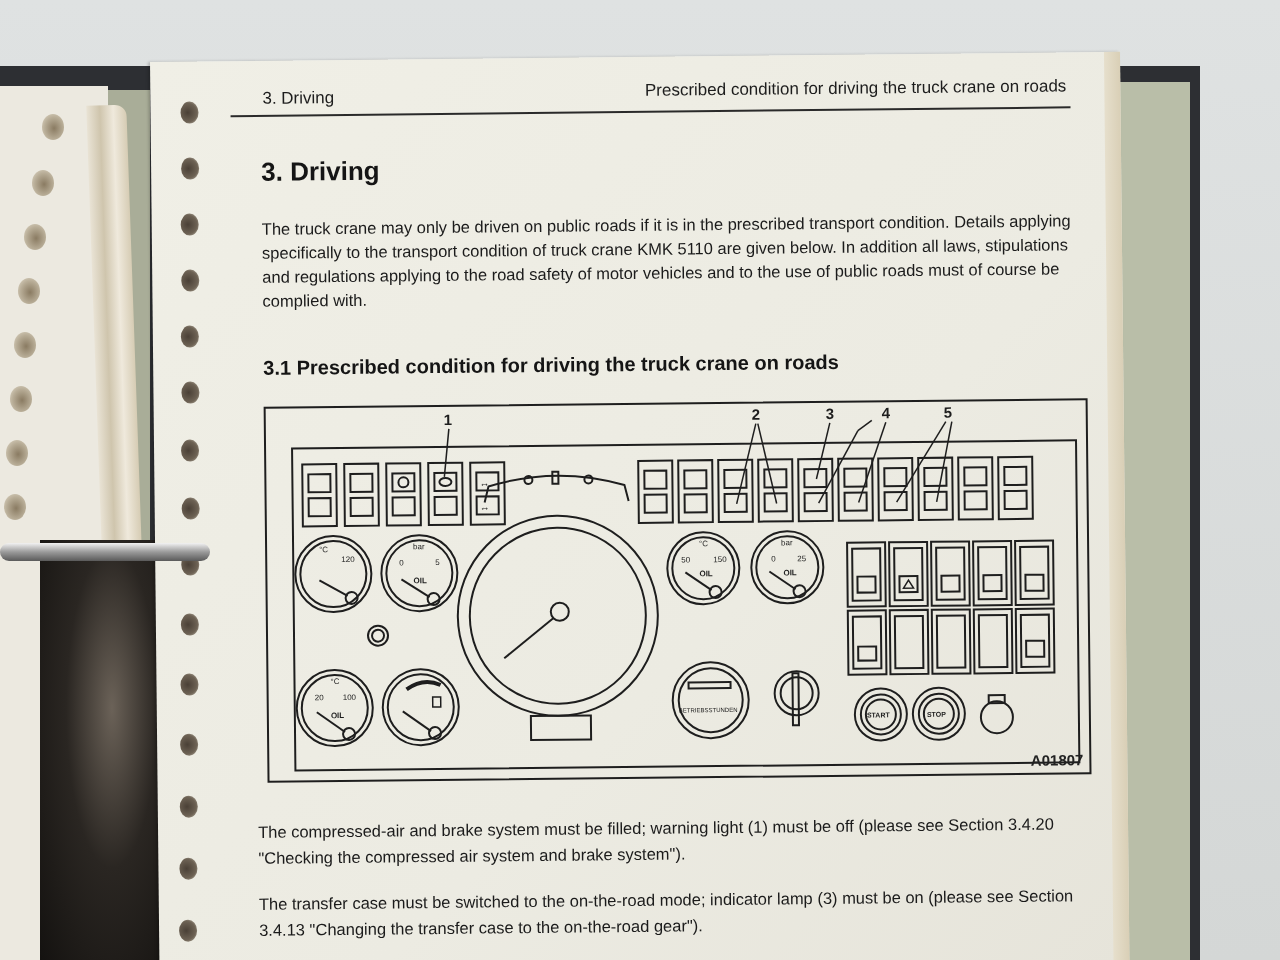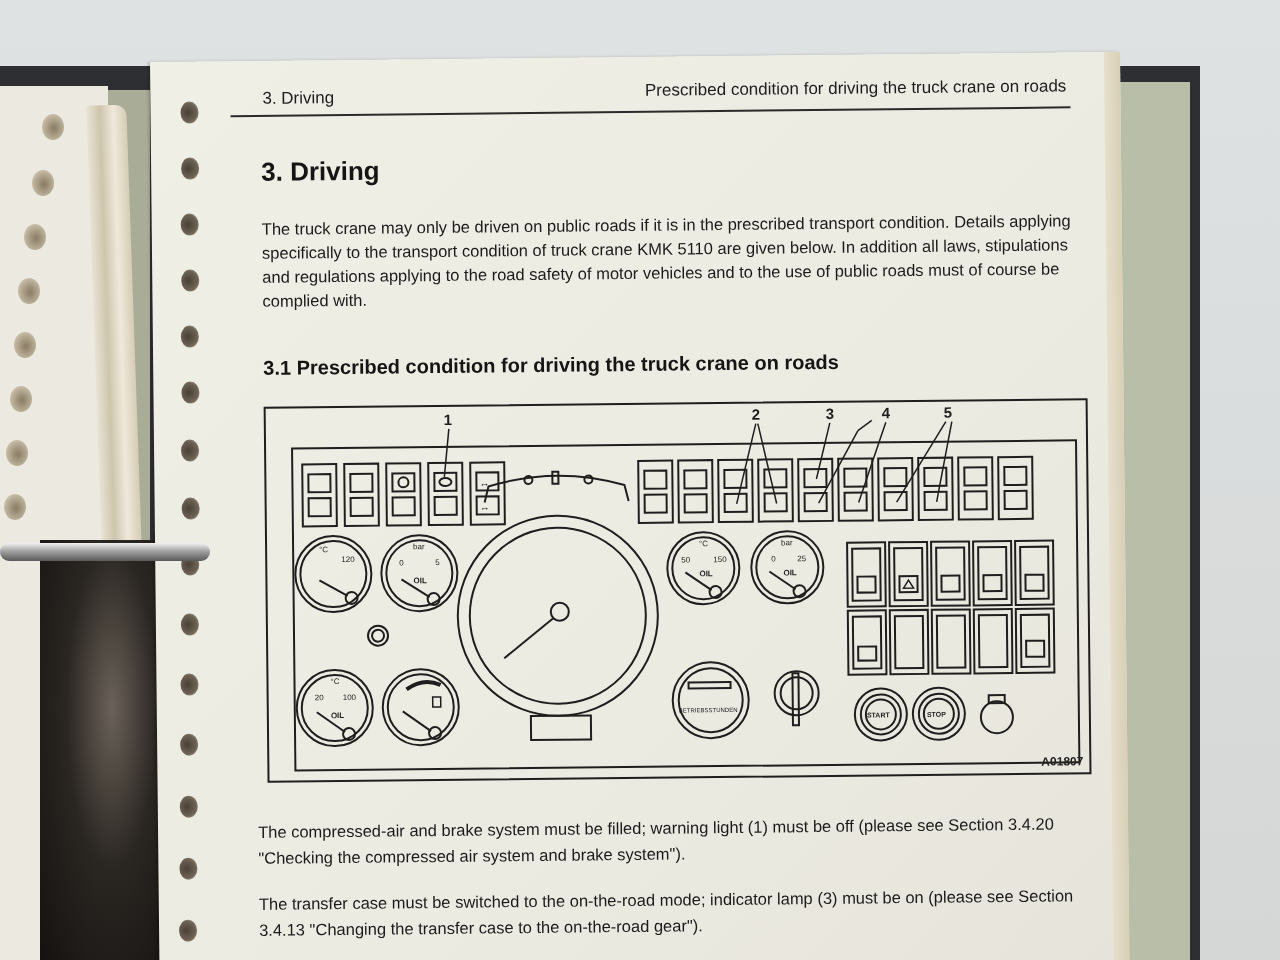--- a/index.html
+++ b/index.html
@@ -18,21 +18,21 @@
   .lhole{position:absolute;width:22px;height:26px;border-radius:50%;background:radial-gradient(ellipse at 55% 55%,#8a7b62 0%,#b8ad97 55%,#e4ddcd 100%);}
   .run-head{position:absolute;top:28px;font-size:17px;color:#1d1d1d;}
   .run-left{left:112px;}
   .run-right{right:54px;top:24px;}
   .rule{position:absolute;left:80px;right:50px;top:54px;height:2px;background:#2a2a2a;}
   h1{position:absolute;left:110px;top:96px;margin:0;font-size:26px;font-weight:bold;color:#151515;}
   .para{position:absolute;left:110px;top:156px;width:810px;font-size:16.5px;line-height:24px;color:#1b1b1b;margin:0;}
   h2{position:absolute;left:110px;top:296px;margin:0;font-size:20px;font-weight:bold;color:#151515;}
   .fig{position:absolute;left:110px;top:346px;width:820px;height:372px;border:2px solid #1e1e1e;}
   .fig svg{position:absolute;left:0;top:0;}
-  .figcode{position:absolute;right:6px;bottom:4px;font-size:12px;font-weight:bold;color:#222;}
+  .figcode{position:absolute;right:6px;bottom:4px;font-size:15px;font-weight:bold;color:#222;}
   .body-p{position:absolute;left:100px;width:840px;font-size:16.5px;line-height:26px;color:#1b1b1b;margin:0;}
   .bp1{top:758px;}
   .bp2{top:830px;}
 </style>
 </head>
 <body>
 
 <div class="desk"></div>
 <div class="binder-cover"></div>
 <div class="binder-inner"></div>

